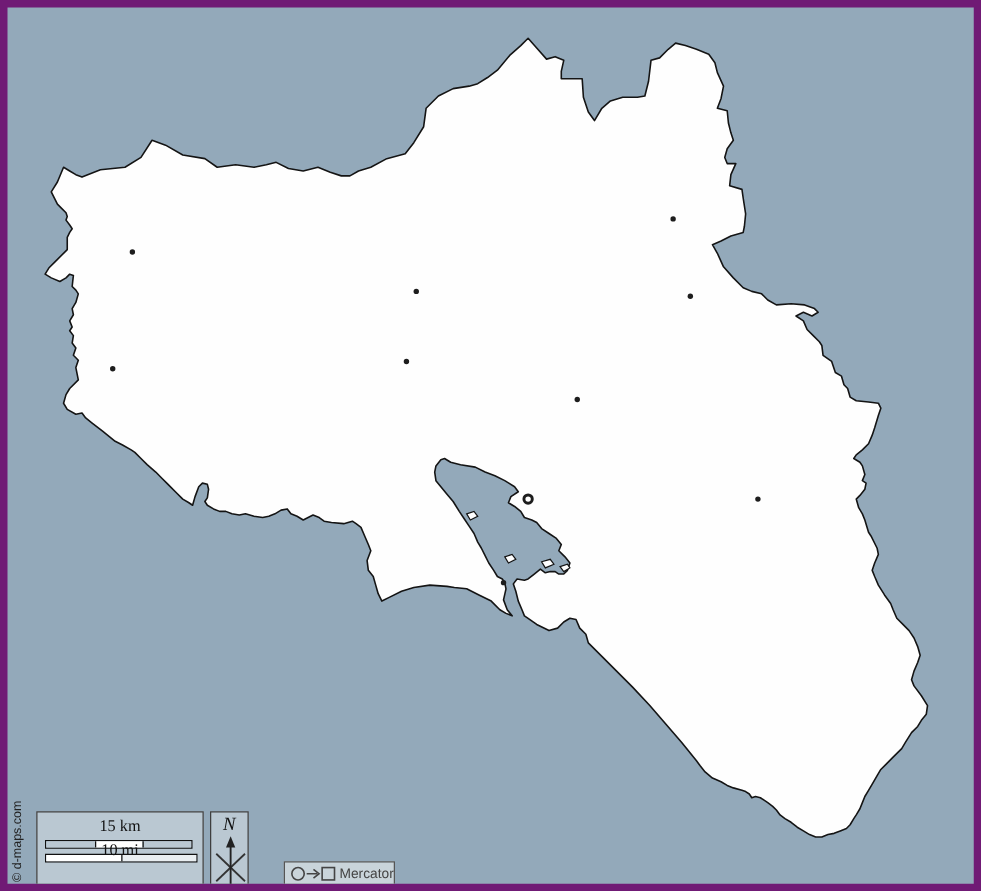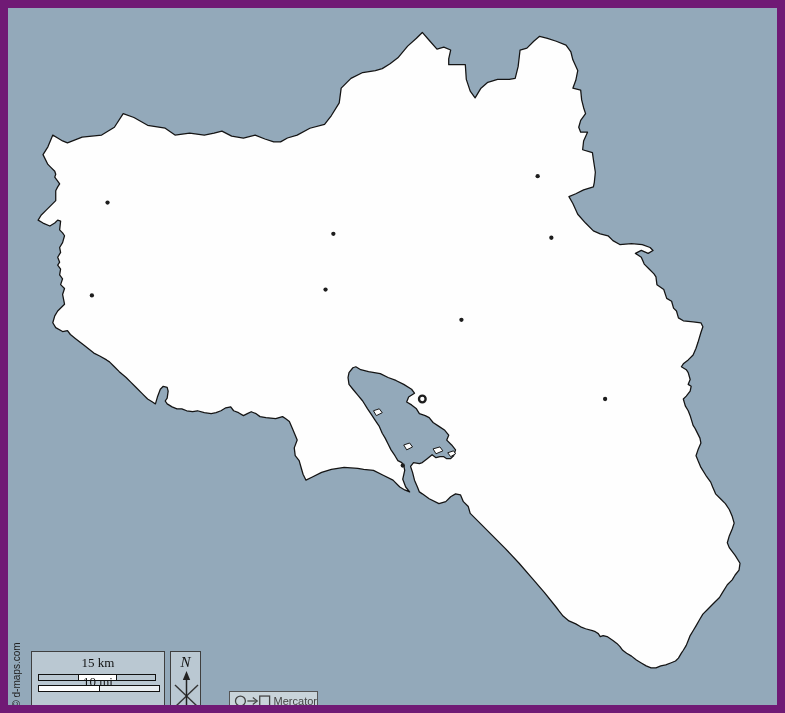--- a/index.html
+++ b/index.html
@@ -1,20 +1,20 @@
 <!DOCTYPE html>
 <html><head>
 <meta charset="utf-8">
 <style>
   html,body{margin:0;padding:0;background:#777;}
   .stage{
     position:relative;
     width:785px;height:713px;
     background:#93a9ba;
-    border:8px solid #701a75;
+    border:6px solid #701a75;
     box-sizing:border-box;
     overflow:hidden;
     font-family:"Liberation Sans", sans-serif;
   }
   .map-svg{position:absolute;left:0;top:0;width:100%;height:100%;}
   .panel{
     position:absolute;
     background:#bac8d2;
     border:1px solid #3f3f3f;
     box-sizing:border-box;

